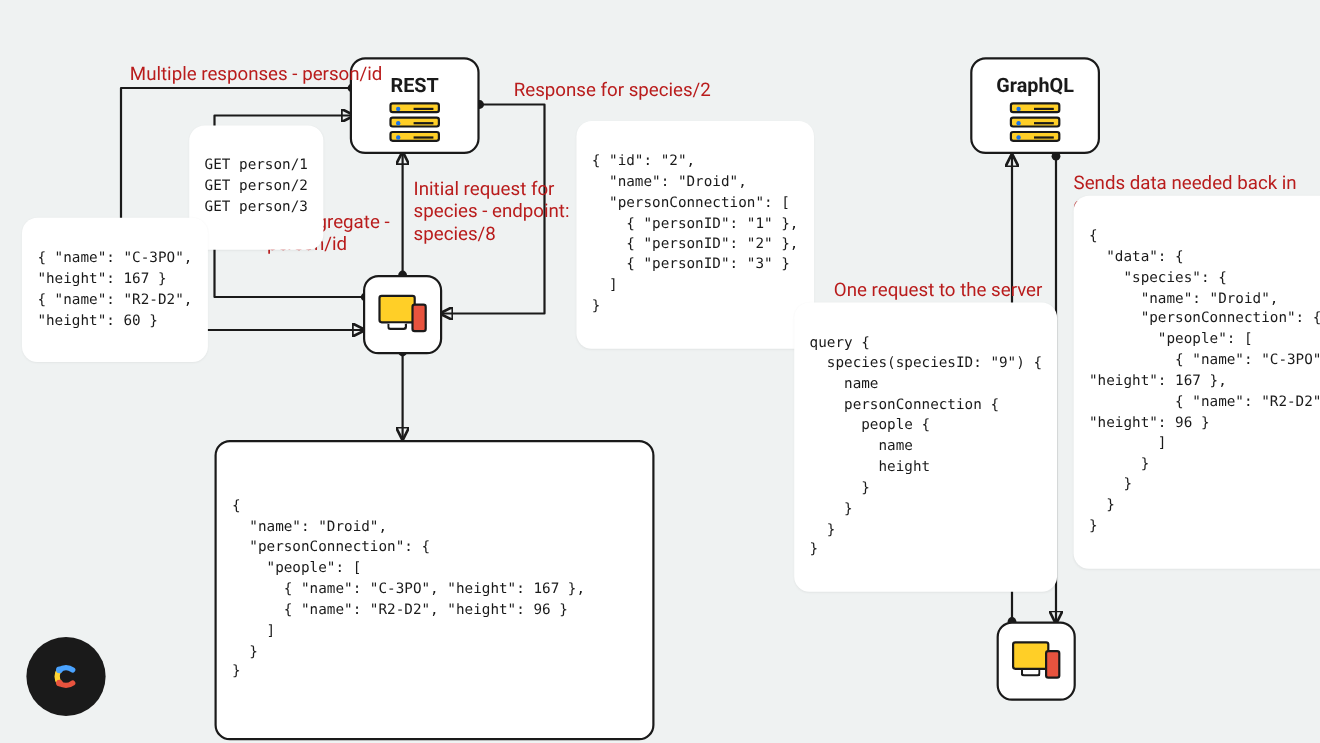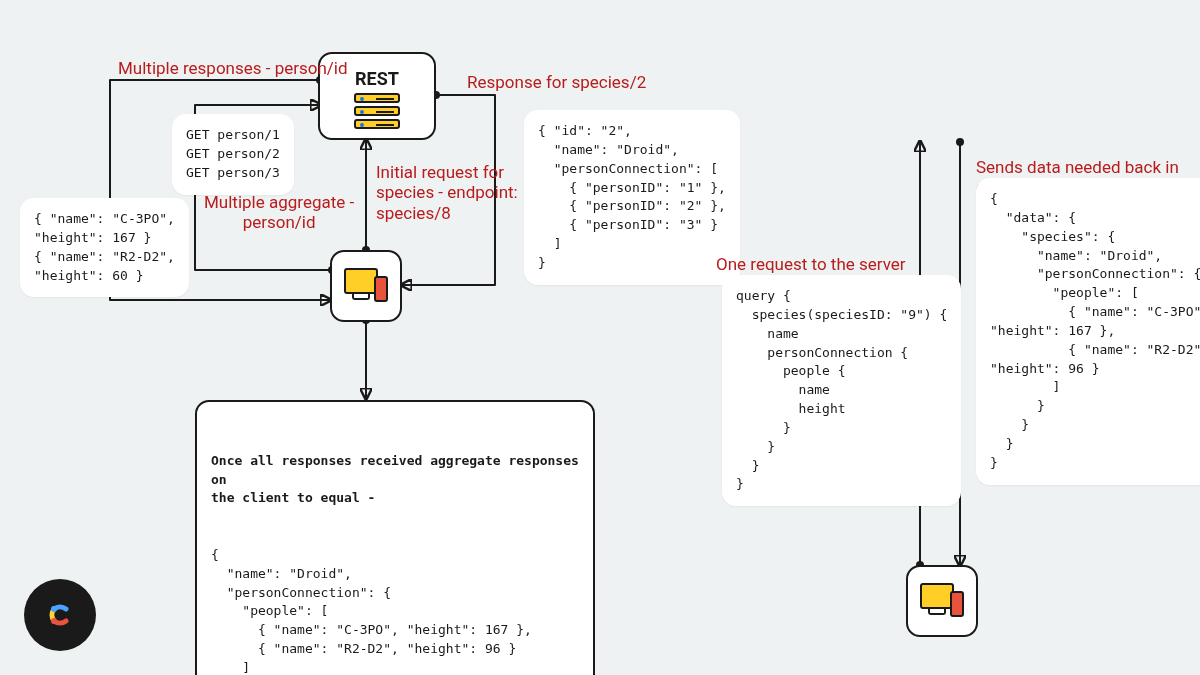--- a/index.html
+++ b/index.html
@@ -1,20 +1,20 @@
 <!DOCTYPE html>
 <html><head>
 <meta charset="utf-8">
 <style>
   *{box-sizing:border-box}
   body{margin:0;background:#EFF2F2;font-family:-apple-system,BlinkMacSystemFont,"Segoe UI",Roboto,Helvetica,Arial,sans-serif;color:#1a1a1a}
   .stage{position:relative;width:1200px;height:675px;overflow:hidden}
   .label{position:absolute;font-size:17px;line-height:1.2;color:#b91c1c}
   .card{position:absolute;background:#fff;border:2px solid #1a1a1a;border-radius:14px;padding:12px 14px;font-family:ui-monospace,SFMono-Regular,Menlo,Consolas,monospace;font-size:13px;line-height:1.45;white-space:pre}
-  .softcard{position:absolute;background:#fff;border-radius:14px;padding:12px 14px;font-family:ui-monospace,SFMono-Regular,Menlo,Consolas,monospace;font-size:13px;line-height:1.45;white-space:pre;box-shadow:0 1px 2px rgba(0,0,0,.05)}
+  .softcard{position:absolute;background:#fff;border-radius:14px;padding:28px 14px;font-family:ui-monospace,SFMono-Regular,Menlo,Consolas,monospace;font-size:13px;line-height:1.45;white-space:pre;box-shadow:0 1px 2px rgba(0,0,0,.05)}
   .node{position:absolute;width:72px;height:72px;background:#fff;border:2px solid #1a1a1a;border-radius:14px;display:flex;align-items:center;justify-content:center}
   .node.title{width:118px;height:88px;padding-top:4px;flex-direction:column;gap:4px}
   .node-title{font-weight:700;font-size:18px}
   .server{display:flex;flex-direction:column;gap:3px}
   .server .u{width:46px;height:10px;border:2px solid #1a1a1a;border-radius:3px;background:#ffcf27;position:relative}
   .server .u::before{content:"";position:absolute;left:4px;top:2px;width:4px;height:4px;border-radius:50%;background:#1a73e8}
   .server .u::after{content:"";position:absolute;right:4px;top:3px;width:18px;height:2px;background:#1a1a1a}
   .client{position:relative;width:44px;height:36px}
   .client .mon{position:absolute;left:0;top:0;width:34px;height:26px;border:2px solid #1a1a1a;border-radius:3px;background:#ffcf27}
   .client .stand{position:absolute;left:8px;top:26px;width:18px;height:6px;border:2px solid #1a1a1a;border-top:none;background:#fff;border-bottom-left-radius:3px;border-bottom-right-radius:3px}
@@ -95,43 +95,49 @@
   <div class="softcard" style="left:524px;top:110px">{ "id": "2",
   "name": "Droid",
   "personConnection": [
     { "personID": "1" },
     { "personID": "2" },
     { "personID": "3" }
   ]
 }</div>
 
   <div class="card" style="left:195px;top:400px;width:400px">
-    <div class="bold" style="font-family:inherit;white-space:pre-wrap">Once all responses received aggregate responses on
-the client to equal -</div>
     <div>{
   "name": "Droid",
   "personConnection": {
     "people": [
       { "name": "C-3PO", "height": 167 },
       { "name": "R2-D2", "height": 96 }
     ]
   }
 }</div>
   </div>
 
+  <div class="node title" style="left:882px;top:52px">
+    <div class="node-title">GraphQL</div>
+    <div class="server">
+        <div class="u"></div>
+        <div class="u"></div>
+        <div class="u"></div>
+      </div>
+  </div>
 
   <div class="node" style="left:906px;top:565px">
     <div class="client">
         <div class="mon"></div>
         <div class="stand"></div>
         <div class="phone"></div>
       </div>
   </div>
 
-  <div class="label" style="left:716px;top:254px">One request to the server</div>
+  <div class="label" style="left:758px;top:254px">One request to the server</div>
   <div class="label" style="left:976px;top:157px">Sends data needed back in one go</div>
 
   <div class="softcard" style="left:722px;top:275px">query {
   species(speciesID: "9") {
     name
     personConnection {
       people {
         name
         height
       }

